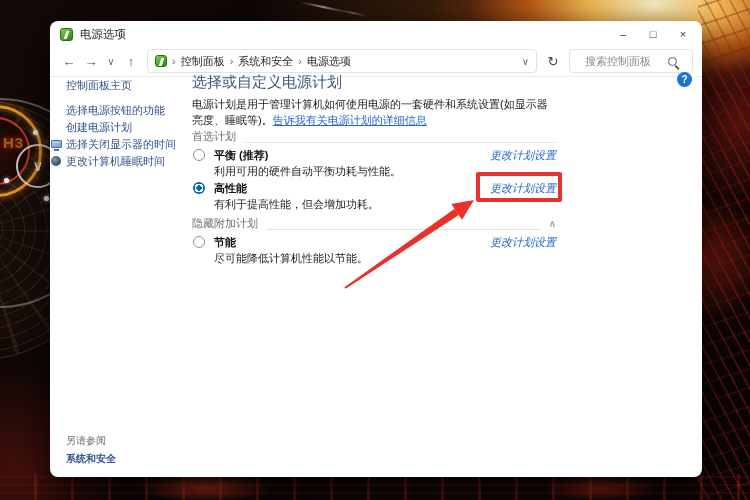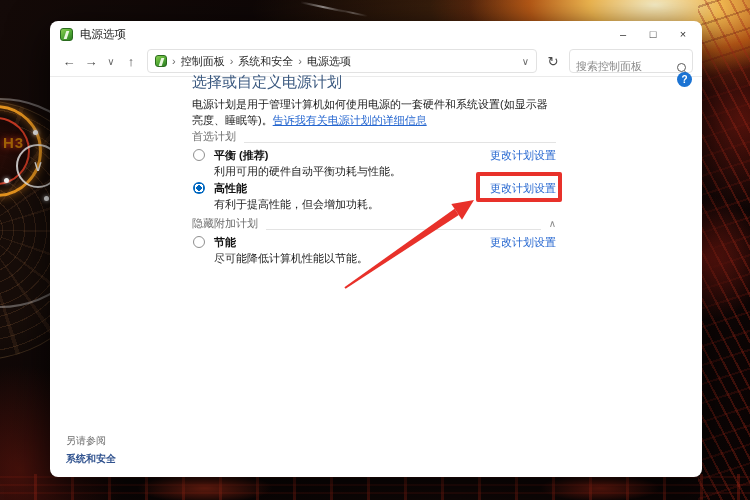--- a/index.html
+++ b/index.html
@@ -57,21 +57,21 @@
   .win-controls { position:absolute; right:4px; top:0; height:26px; display:flex; }
   .win-btn { width:30px; height:26px; display:flex; align-items:center; justify-content:center; color:#333; font-size:11px; cursor:default; }
   .navbar { position:absolute; top:26px; left:0; width:100%; height:28px; display:flex; align-items:center; padding:0 9px; gap:2px; }
   .nav-btn { width:20px; height:22px; display:flex; align-items:center; justify-content:center; color:#4a4a4a; font-size:13px; }
   .nav-btn.small { font-size:10px; color:#6a6a6a; width:16px; }
   .addressbar { flex:1; height:24px; border:1px solid #e2e2e2; border-radius:4px; display:flex; align-items:center; padding:0 7px; gap:5px; margin:0 4px; background:#fff; }
   .crumb { font-size:11px; color:#1f1f1f; white-space:nowrap; }
   .crumb-sep { font-size:11px; color:#6a6a6a; }
   .addr-spacer { flex:1; }
   .addr-drop { color:#6a6a6a; font-size:10px; }
-  .searchbox { width:124px; height:24px; border:1px solid #e2e2e2; border-radius:4px; display:flex; align-items:flex-end; padding:0 6px; margin-left:4px; }
+  .searchbox { width:124px; height:24px; border:1px solid #e2e2e2; border-radius:4px; display:flex; align-items:center; padding:0 15px; margin-left:4px; }
   .searchbox input { border:none; outline:none; width:100%; font-size:11px; color:#444; font-family:inherit; }
   .searchbox input::placeholder { color:#8a8a8a; }
   .mag { width:9px; height:9px; border:1.5px solid #5a5a5a; border-radius:50%; position:relative; flex:none; }
   .mag::after { content:""; position:absolute; left:7px; top:7px; width:5px; height:1.5px; background:#5a5a5a; transform:rotate(45deg); transform-origin:0 0; }
   .nav-divider { position:absolute; top:55px; left:0; width:100%; height:1px; background:#ebebeb; }
   .help-btn { position:absolute; top:51px; right:10px; width:15px; height:15px; border-radius:50%;
     background:#1b73d3; color:#fff; font-size:10px; font-weight:bold; display:flex; align-items:center; justify-content:center; }
 
   
   .sidebar { position:absolute; left:16px; top:58px; width:124px; font-size:11px; }
@@ -94,21 +94,21 @@
   .group-header.second { margin-top:6px; }
   .group-line { flex:1; height:1px; background:#e3e3e3; }
   .collapse-glyph { color:#8a8a8a; font-size:10px; cursor:pointer; }
   .plan-row { position:relative; padding-left:22px; margin-bottom:3px; }
   .radio { position:absolute; left:1px; top:1px; width:12px; height:12px; border-radius:50%;
     border:1px solid #8f8f8f; background:#fff; cursor:pointer; }
   .radio.checked { border:none;
     background:radial-gradient(circle at center, #0067c0 0 2.6px, #fff 2.6px 4.4px, #0067c0 4.4px 6.5px); }
   .plan-name { font-size:11px; font-weight:bold; color:#111; line-height:14px; }
   .plan-desc { font-size:11px; color:#1c1c1c; line-height:14px; margin-top:2px; }
-  .plan-link { position:absolute; right:0; top:0; font-size:11px; color:#2667d0; line-height:14px; cursor:pointer; white-space:nowrap; }
+  .plan-link { position:absolute; right:0; top:0; font-size:11px; color:#2667d0; line-height:14px; cursor:pointer; white-space:nowrap;font-style:italic; }
 
   
   .anno-rect { position:absolute; left:476px; top:172px; width:86px; height:30px;
     border:4px solid #e8312a; border-radius:2px; pointer-events:none; }
   .anno-arrow { position:absolute; inset:0; pointer-events:none; }
 </style>
 </head>
 <body>
 
 <div class="bg-base"></div>
@@ -158,20 +158,37 @@
     </span>
     <span class="nav-btn">↻</span>
     <span class="searchbox">
       <input placeholder="搜索控制面板" style="">
       <span class="mag"></span>
     </span>
   </div>
   <div class="nav-divider"></div>
   <div class="help-btn">?</div>
 
+  <div class="sidebar">
+    <div class="side-home">控制面板主页</div>
+    <div class="side-item">
+      <span>选择电源按钮的功能</span>
+    </div>
+    <div class="side-item">
+      <span>创建电源计划</span>
+    </div>
+    <div class="side-item">
+      <span class="icon-monitor"></span>
+      <span>选择关闭显示器的时间</span>
+    </div>
+    <div class="side-item">
+      <span class="icon-moon"></span>
+      <span>更改计算机睡眠时间</span>
+    </div>
+  </div>
 
   <div class="see-also">
     <div class="see-also-label">另请参阅</div>
     <div class="see-also-link">系统和安全</div>
   </div>
 
   <div class="content">
     <h1 class="page-title">选择或自定义电源计划</h1>
     <p class="intro"><span>电源计划是用于管理计算机如何使用电源的一套硬件和系统设置(如显示器亮度、睡眠等)。</span><span class="intro-link">告诉我有关电源计划的详细信息</span></p>
 

